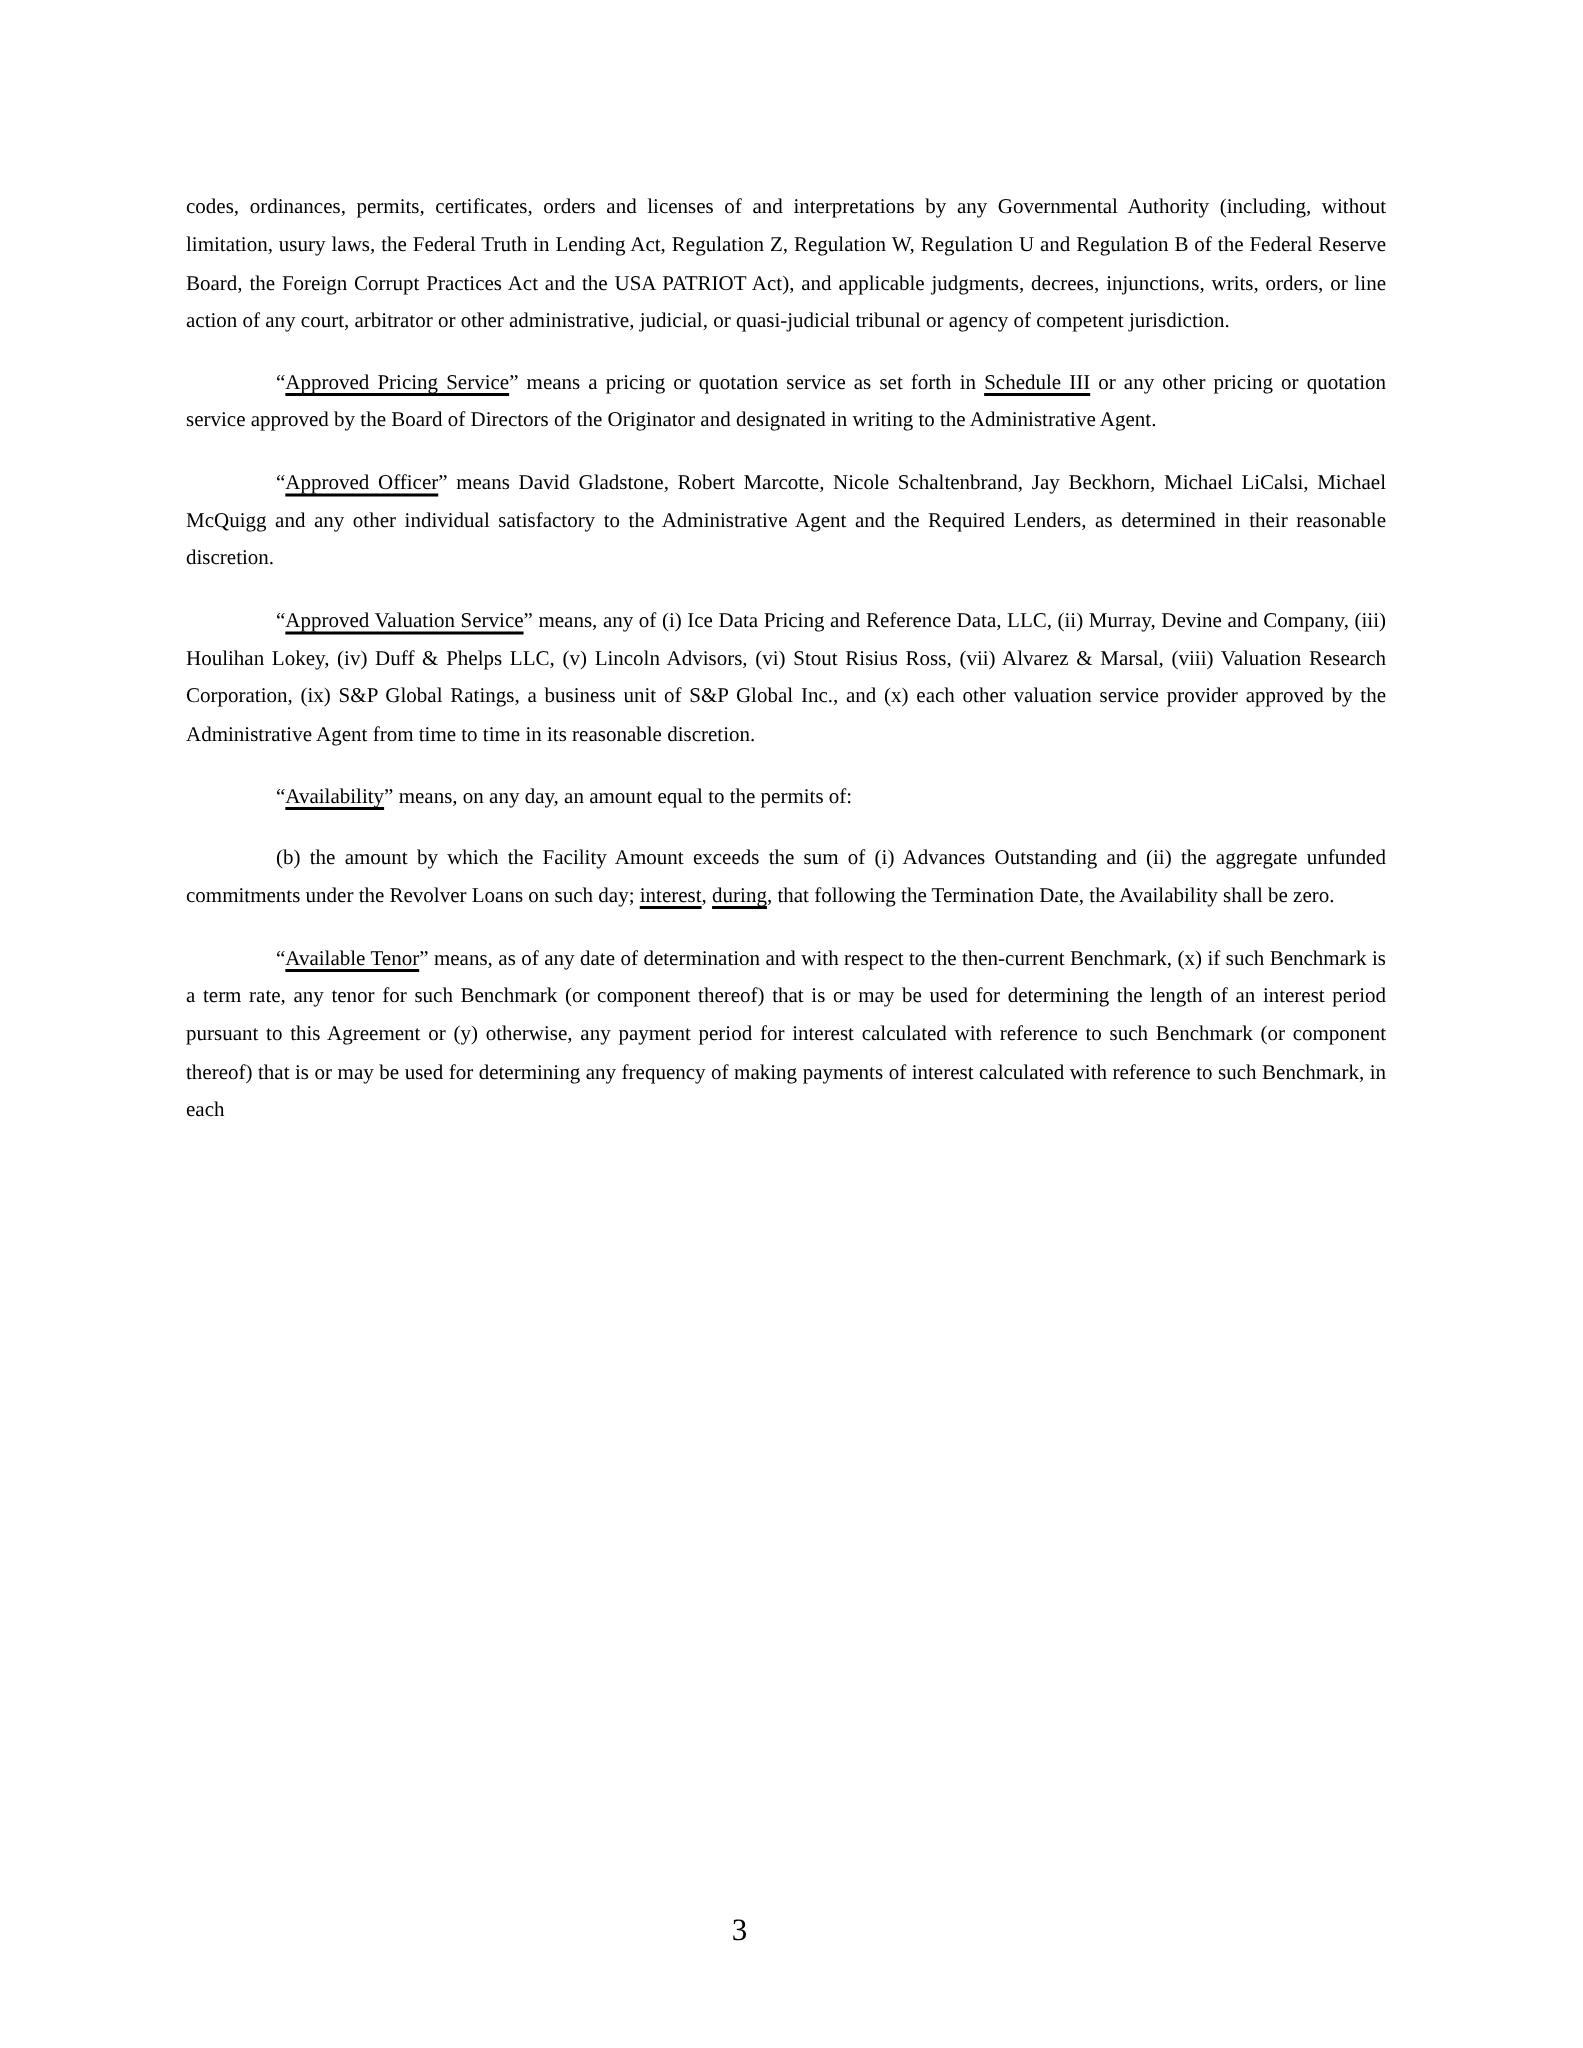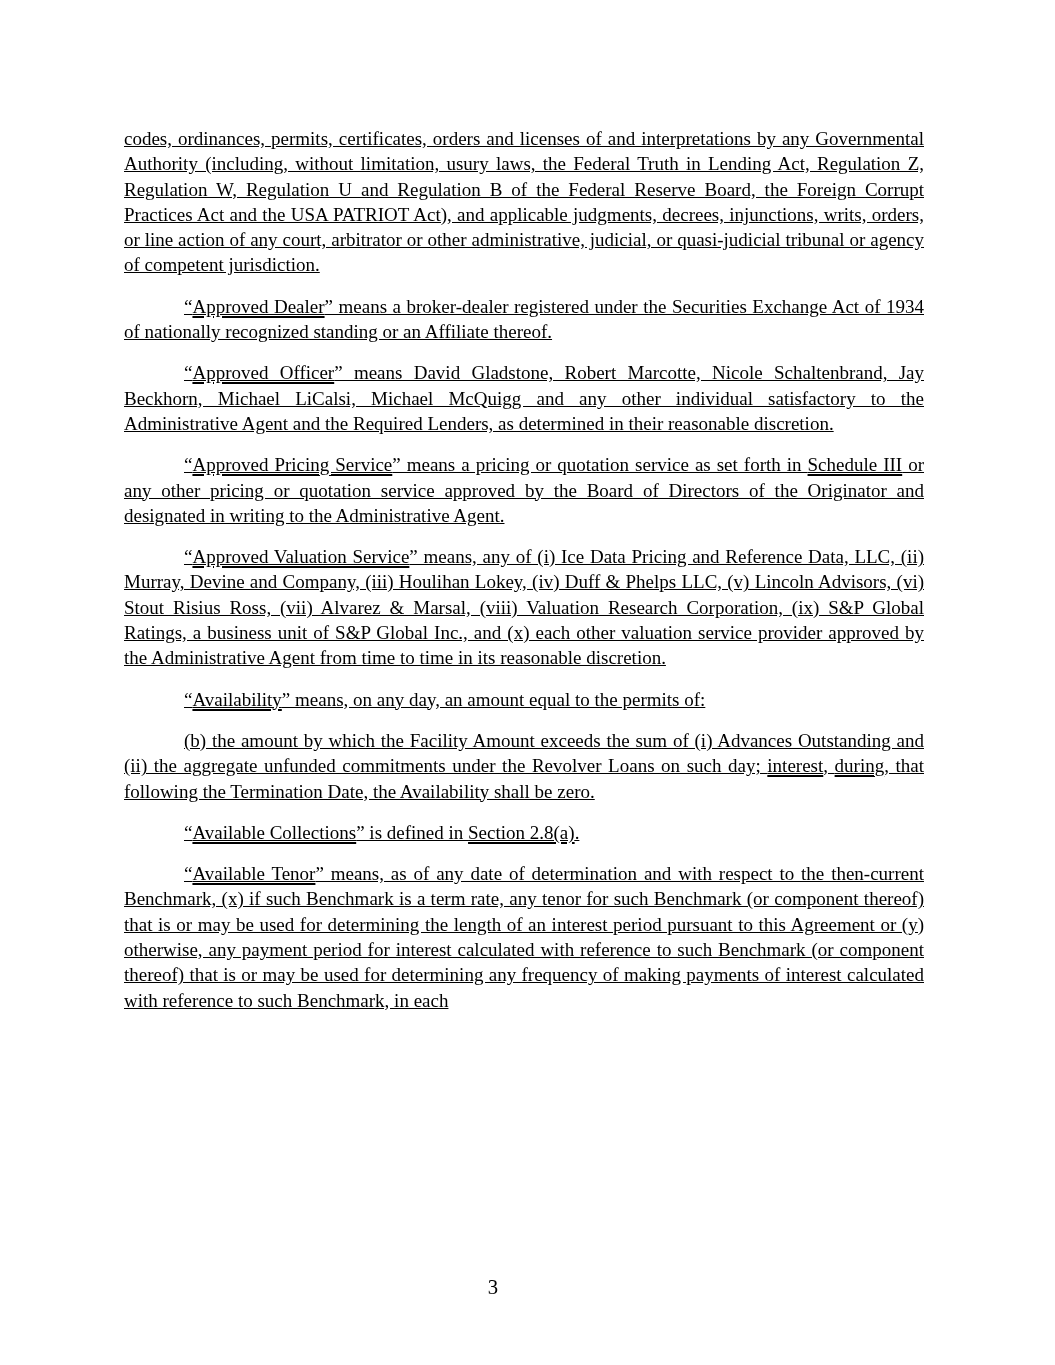--- a/index.html
+++ b/index.html
@@ -14,24 +14,23 @@
     background: #ffffff;
     color: #000000;
     font-family: "Liberation Serif", "DejaVu Serif", serif;
     overflow: hidden;
   }
   .content {
     position: absolute;
     left: 124px;
     top: 126px;
     width: 800px;
-    font-size: 19px;
+    font-size: 14px;
     line-height: 25.3px;
     text-align: justify;
-    text-decoration: underline;
   }
   .para {
     margin: 0 0 16px 0;
   }
   .para.indent {
     text-indent: 60px;
   }
   .u {
     text-decoration: underline;
     text-decoration-thickness: 1.6px;
@@ -46,25 +45,23 @@
     font-size: 20.7px;
     line-height: 25.3px;
   }
 </style>
 </head>
 <body>
 
 <div class="page">
   <div class="content">
       <p class="para"><span>codes, ordinances, permits, certificates, orders and licenses of and interpretations by any Governmental Authority (including, without limitation, usury laws, the Federal Truth in Lending Act, Regulation Z, Regulation W, Regulation U and Regulation B of the Federal Reserve Board, the Foreign Corrupt Practices Act and the USA PATRIOT Act), and applicable judgments, decrees, injunctions, writs, orders, or line action of any court, arbitrator or other administrative, judicial, or quasi-judicial tribunal or agency of competent jurisdiction.</span></p>
-      <p class="para indent"><span>“</span><span class="u">Approved Dealer</span><span>” means a broker-dealer registered under the Securities Exchange Act of 1934 of nationally recognized standing or an Affiliate thereof.</span></p>
+      <p class="para indent"><span>“</span><span class="u">Approved Pricing Service</span><span>” means a pricing or quotation service as set forth in </span><span class="u">Schedule III</span><span> or any other pricing or quotation service approved by the Board of Directors of the Originator and designated in writing to the Administrative Agent.</span></p>
       <p class="para indent"><span>“</span><span class="u">Approved Officer</span><span>” means David Gladstone, Robert Marcotte, Nicole Schaltenbrand, Jay Beckhorn, Michael LiCalsi, Michael McQuigg and any other individual satisfactory to the Administrative Agent and the Required Lenders, as determined in their reasonable discretion.</span></p>
-      <p class="para indent"><span>“</span><span class="u">Approved Pricing Service</span><span>” means a pricing or quotation service as set forth in </span><span class="u">Schedule III</span><span> or any other pricing or quotation service approved by the Board of Directors of the Originator and designated in writing to the Administrative Agent.</span></p>
       <p class="para indent"><span>“</span><span class="u">Approved Valuation Service</span><span>” means, any of (i) Ice Data Pricing and Reference Data, LLC, (ii) Murray, Devine and Company, (iii) Houlihan Lokey, (iv) Duff &amp; Phelps LLC, (v) Lincoln Advisors, (vi) Stout Risius Ross, (vii) Alvarez &amp; Marsal, (viii) Valuation Research Corporation, (ix) S&amp;P Global Ratings, a business unit of S&amp;P Global Inc., and (x) each other valuation service provider approved by the Administrative Agent from time to time in its reasonable discretion.</span></p>
       <p class="para indent"><span>“</span><span class="u">Availability</span><span>” means, on any day, an amount equal to the permits of:</span></p>
       <p class="para indent"><span>(b) the amount by which the Facility Amount exceeds the sum of (i) Advances Outstanding and (ii) the aggregate unfunded commitments under the Revolver Loans on such day; </span><span class="u">interest</span><span>, </span><span class="u">during</span><span>, that following the Termination Date, the Availability shall be zero.</span></p>
-      <p class="para indent"><span>“</span><span class="u">Available Collections</span><span>” is defined in </span><span class="u">Section 2.8(a)</span><span>.</span></p>
       <p class="para indent"><span>“</span><span class="u">Available Tenor</span><span>” means, as of any date of determination and with respect to the then-current Benchmark, (x) if such Benchmark is a term rate, any tenor for such Benchmark (or component thereof) that is or may be used for determining the length of an interest period pursuant to this Agreement or (y) otherwise, any payment period for interest calculated with reference to such Benchmark (or component thereof) that is or may be used for determining any frequency of making payments of interest calculated with reference to such Benchmark, in each</span></p>
     </div>
   <div class="footer">
     <span>3</span>
   </div>
 </div>
 
 </body></html>

